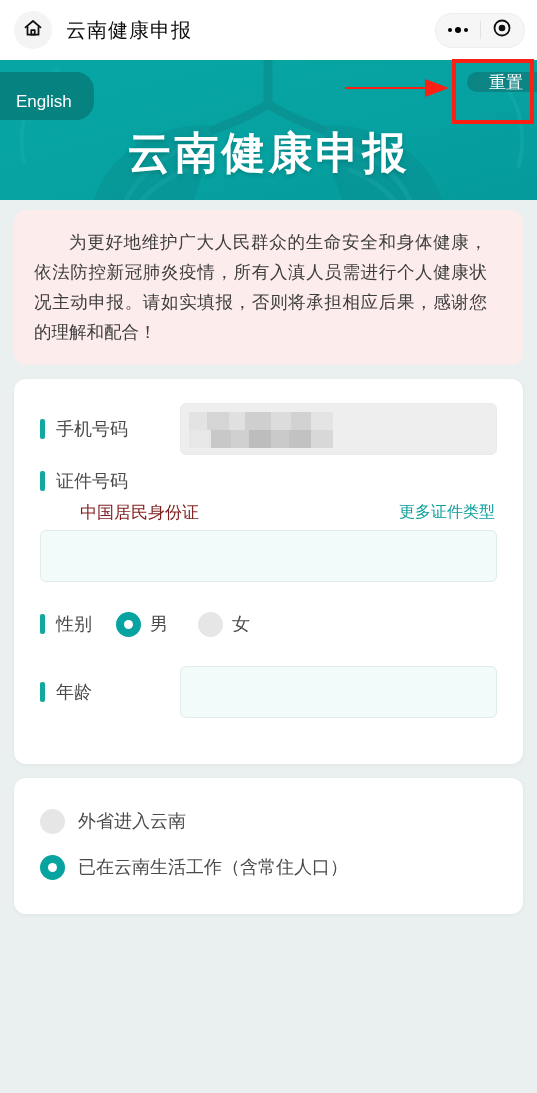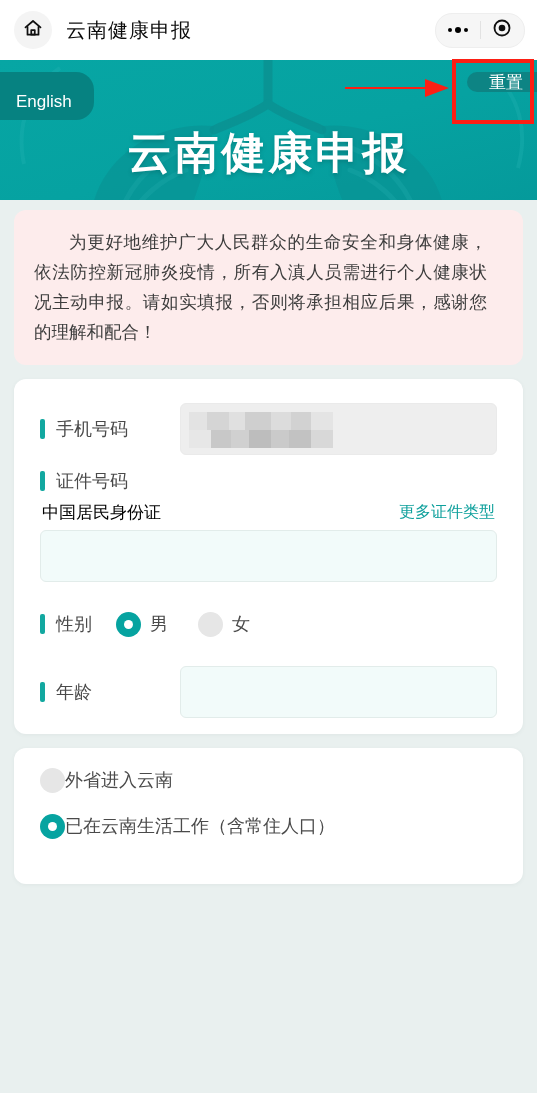--- a/index.html
+++ b/index.html
@@ -166,21 +166,21 @@
     z-index: 5;
   }
 
   
   .card {
     margin: 14px 14px 0 14px;
     background: #ffffff;
     border-radius: 12px;
     box-shadow: 0 1px 4px rgba(60,90,90,0.06);
   }
-  .card-form { padding: 22px 26px 14px 26px; }
+  .card-form { padding: 22px 26px 44px 26px; }
 
   .row {
     display: flex;
     align-items: center;
     min-height: 56px;
     margin-bottom: 12px;
   }
   .row:last-child { margin-bottom: 0; }
 
   .flabel {
@@ -230,22 +230,23 @@
   .subrow {
     display: flex;
     align-items: center;
     justify-content: space-between;
     margin-top: 2px;
     margin-bottom: 6px;
     padding: 0 2px;
   }
   .subrow .idtype {
     font-size: 17px;
-    color: #000000;
-    font-family: "DejaVu Sans", sans-serif;
+    color: #7f1d1d;
+    font-family: "DejaVu Sans", sans-serif;
+    margin-left: 38px;
   }
   .subrow .morelink {
     font-size: 16px;
     color: #0ea09c;
     font-family: "DejaVu Sans", sans-serif;
   }
   .wide-input {
     height: 52px;
     border-radius: 6px;
     background: #f2fbfa;
@@ -289,21 +290,22 @@
   .radio-label {
     font-size: 18px;
     color: #4a4a4a;
     font-family: "DejaVu Sans", sans-serif;
   }
 
   
   .card-options { padding: 20px 26px 24px 26px; }
   .opt-row {
     display: flex;
-    align-items: flex-start;
+    align-items: center;
+    gap: 13px;
     height: 46px;
   }
   .opt-label {
     font-size: 18px;
     color: #4a4a4a;
     font-family: "DejaVu Sans", sans-serif;
   }
 </style>
 </head>
 <body>

